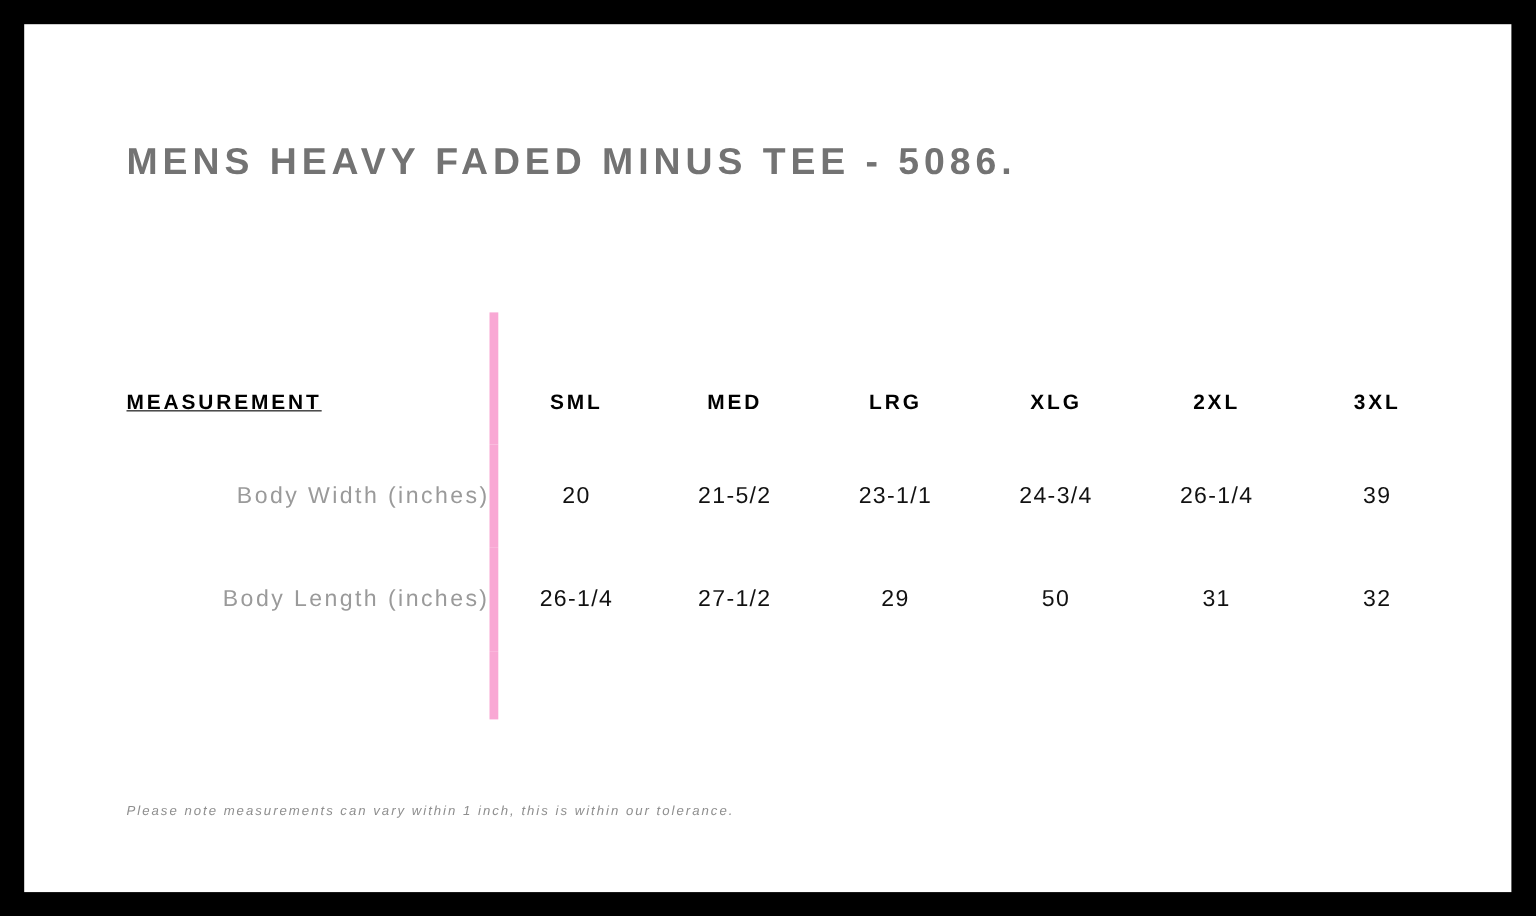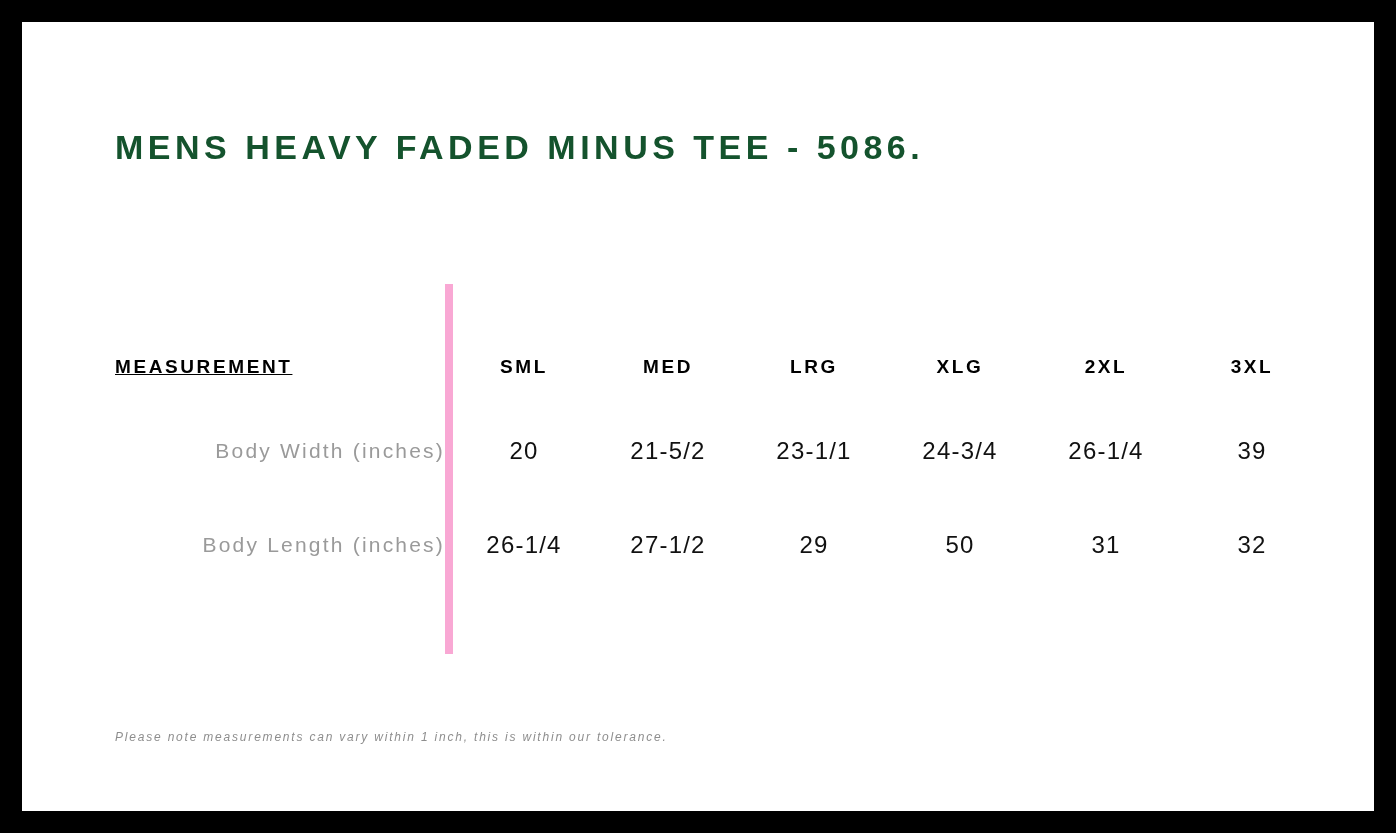--- a/index.html
+++ b/index.html
@@ -28,21 +28,21 @@
     position: relative;
     overflow: hidden;
   }
   .title {
     position: absolute;
     left: 93px;
     top: 106px;
     font-size: 34px;
     font-weight: bold;
     letter-spacing: 4.5px;
-    color: #14532d;
+    color: #737373;
     white-space: nowrap;
   }
   .table-wrap {
     position: absolute;
     left: 93px;
     top: 262px;
     width: 1210px;
   }
   table.size-table {
     border-collapse: collapse;
@@ -89,21 +89,21 @@
   }
   .measure-cell {
     text-align: right;
     font-size: 21px;
     letter-spacing: 2.2px;
     color: #9a9a9a;
     white-space: nowrap;
   }
   .value-cell {
     text-align: center;
-    font-size: 24px;
+    font-size: 21px;
     letter-spacing: 1.2px;
     color: #111111;
   }
   
   .vline {
     border-left: 8px solid #f9a8d4;
   }
   .note {
     position: absolute;
     left: 93px;

